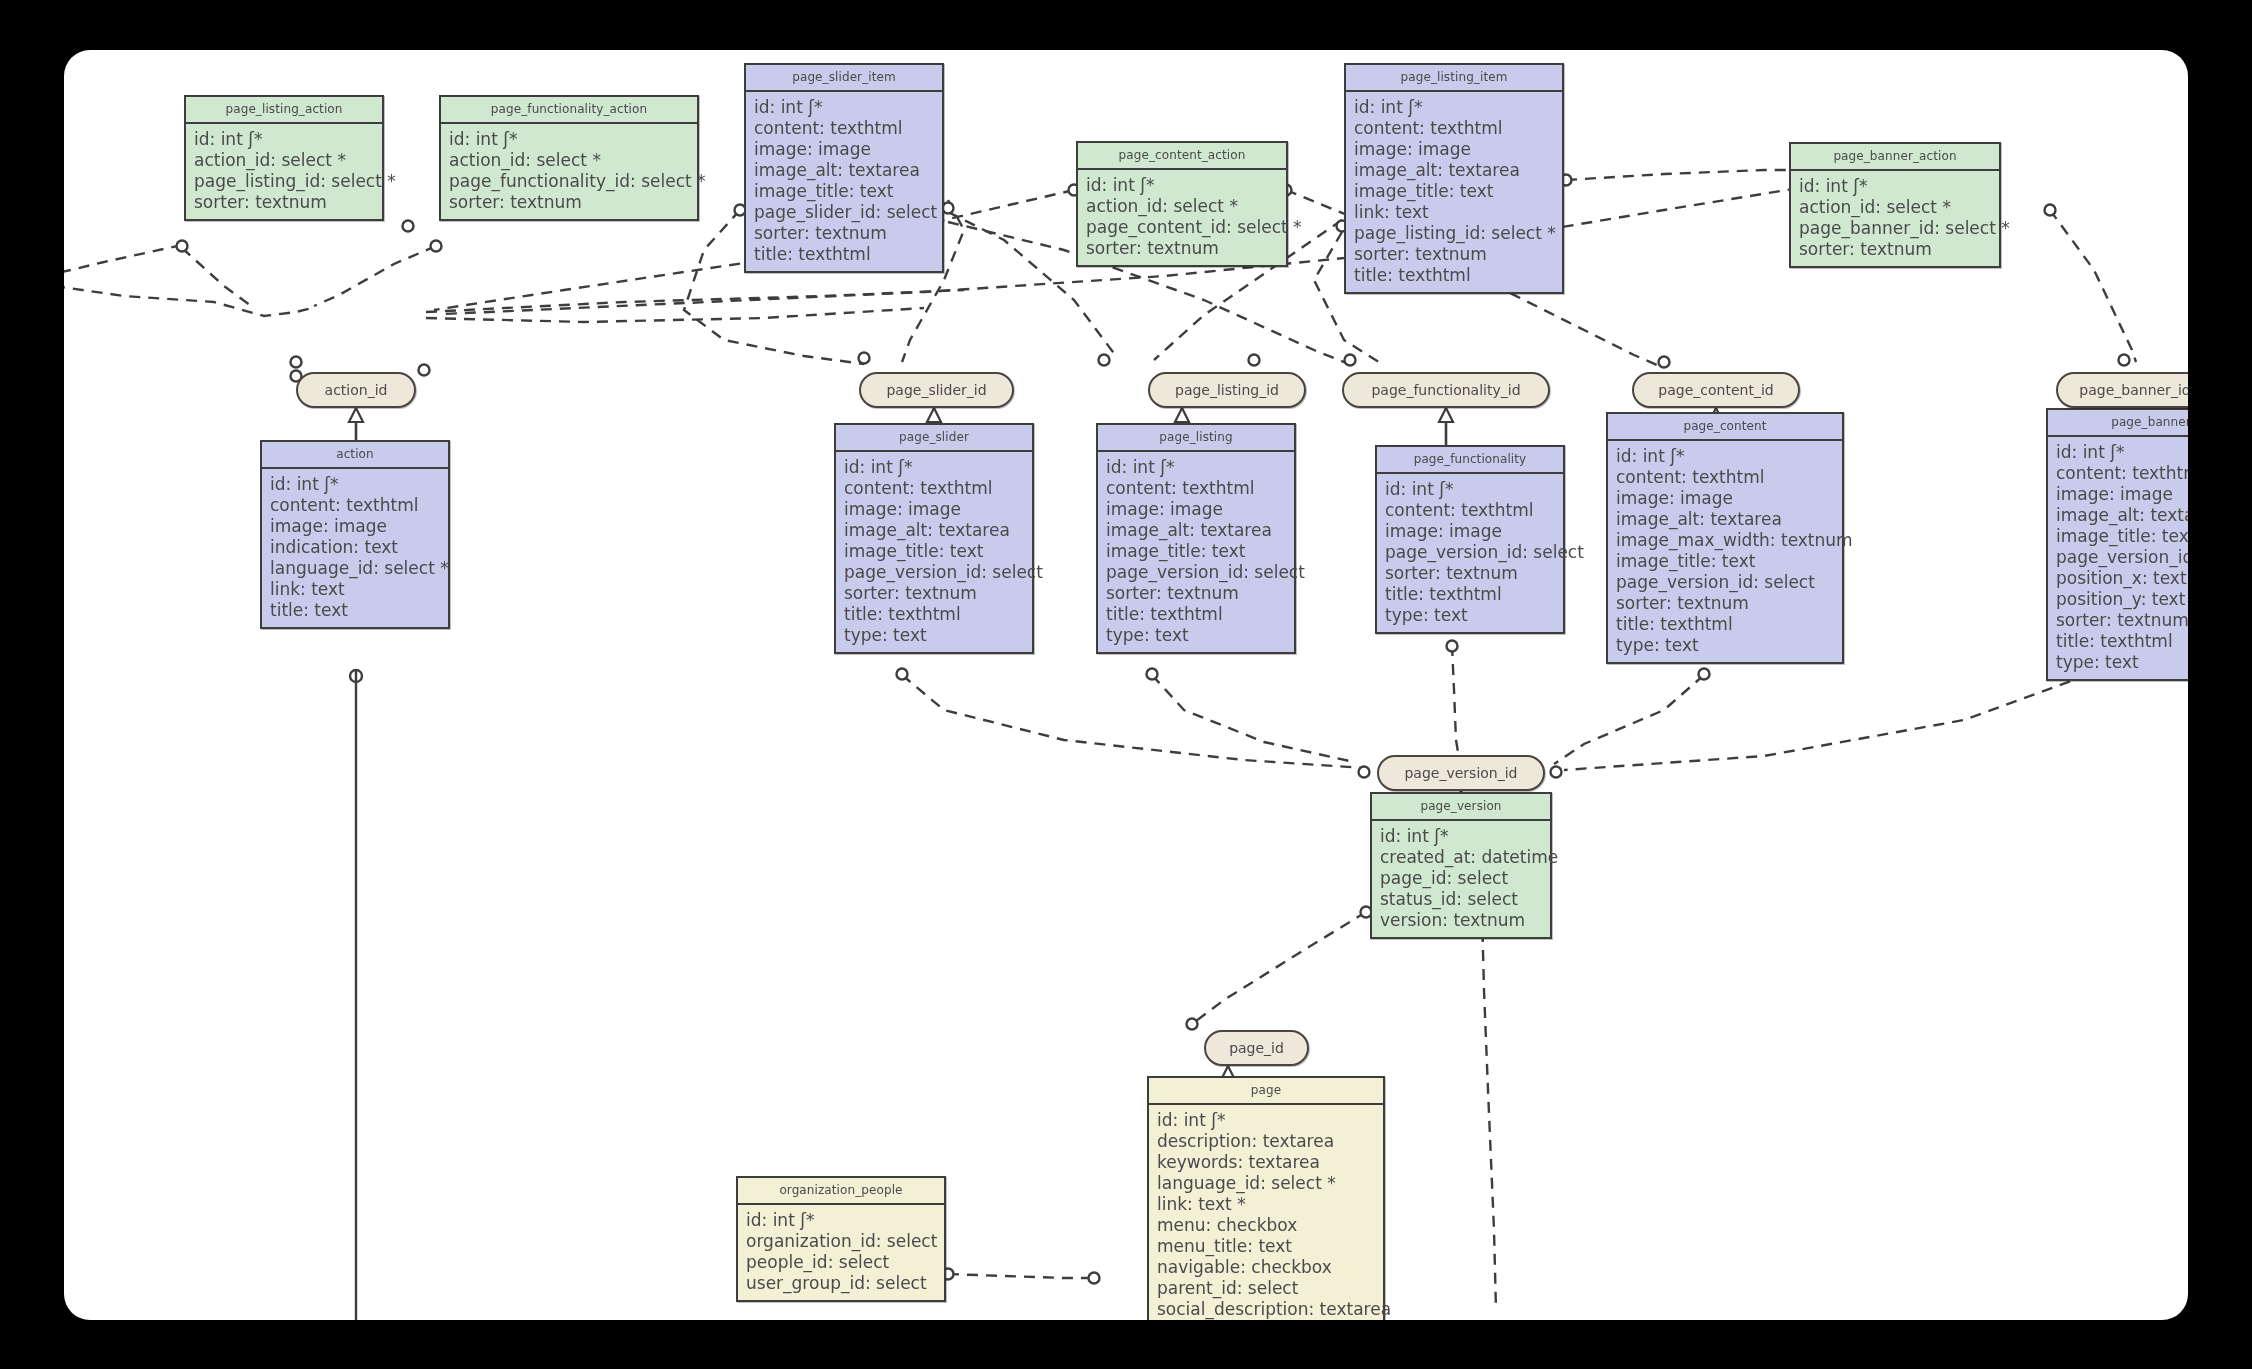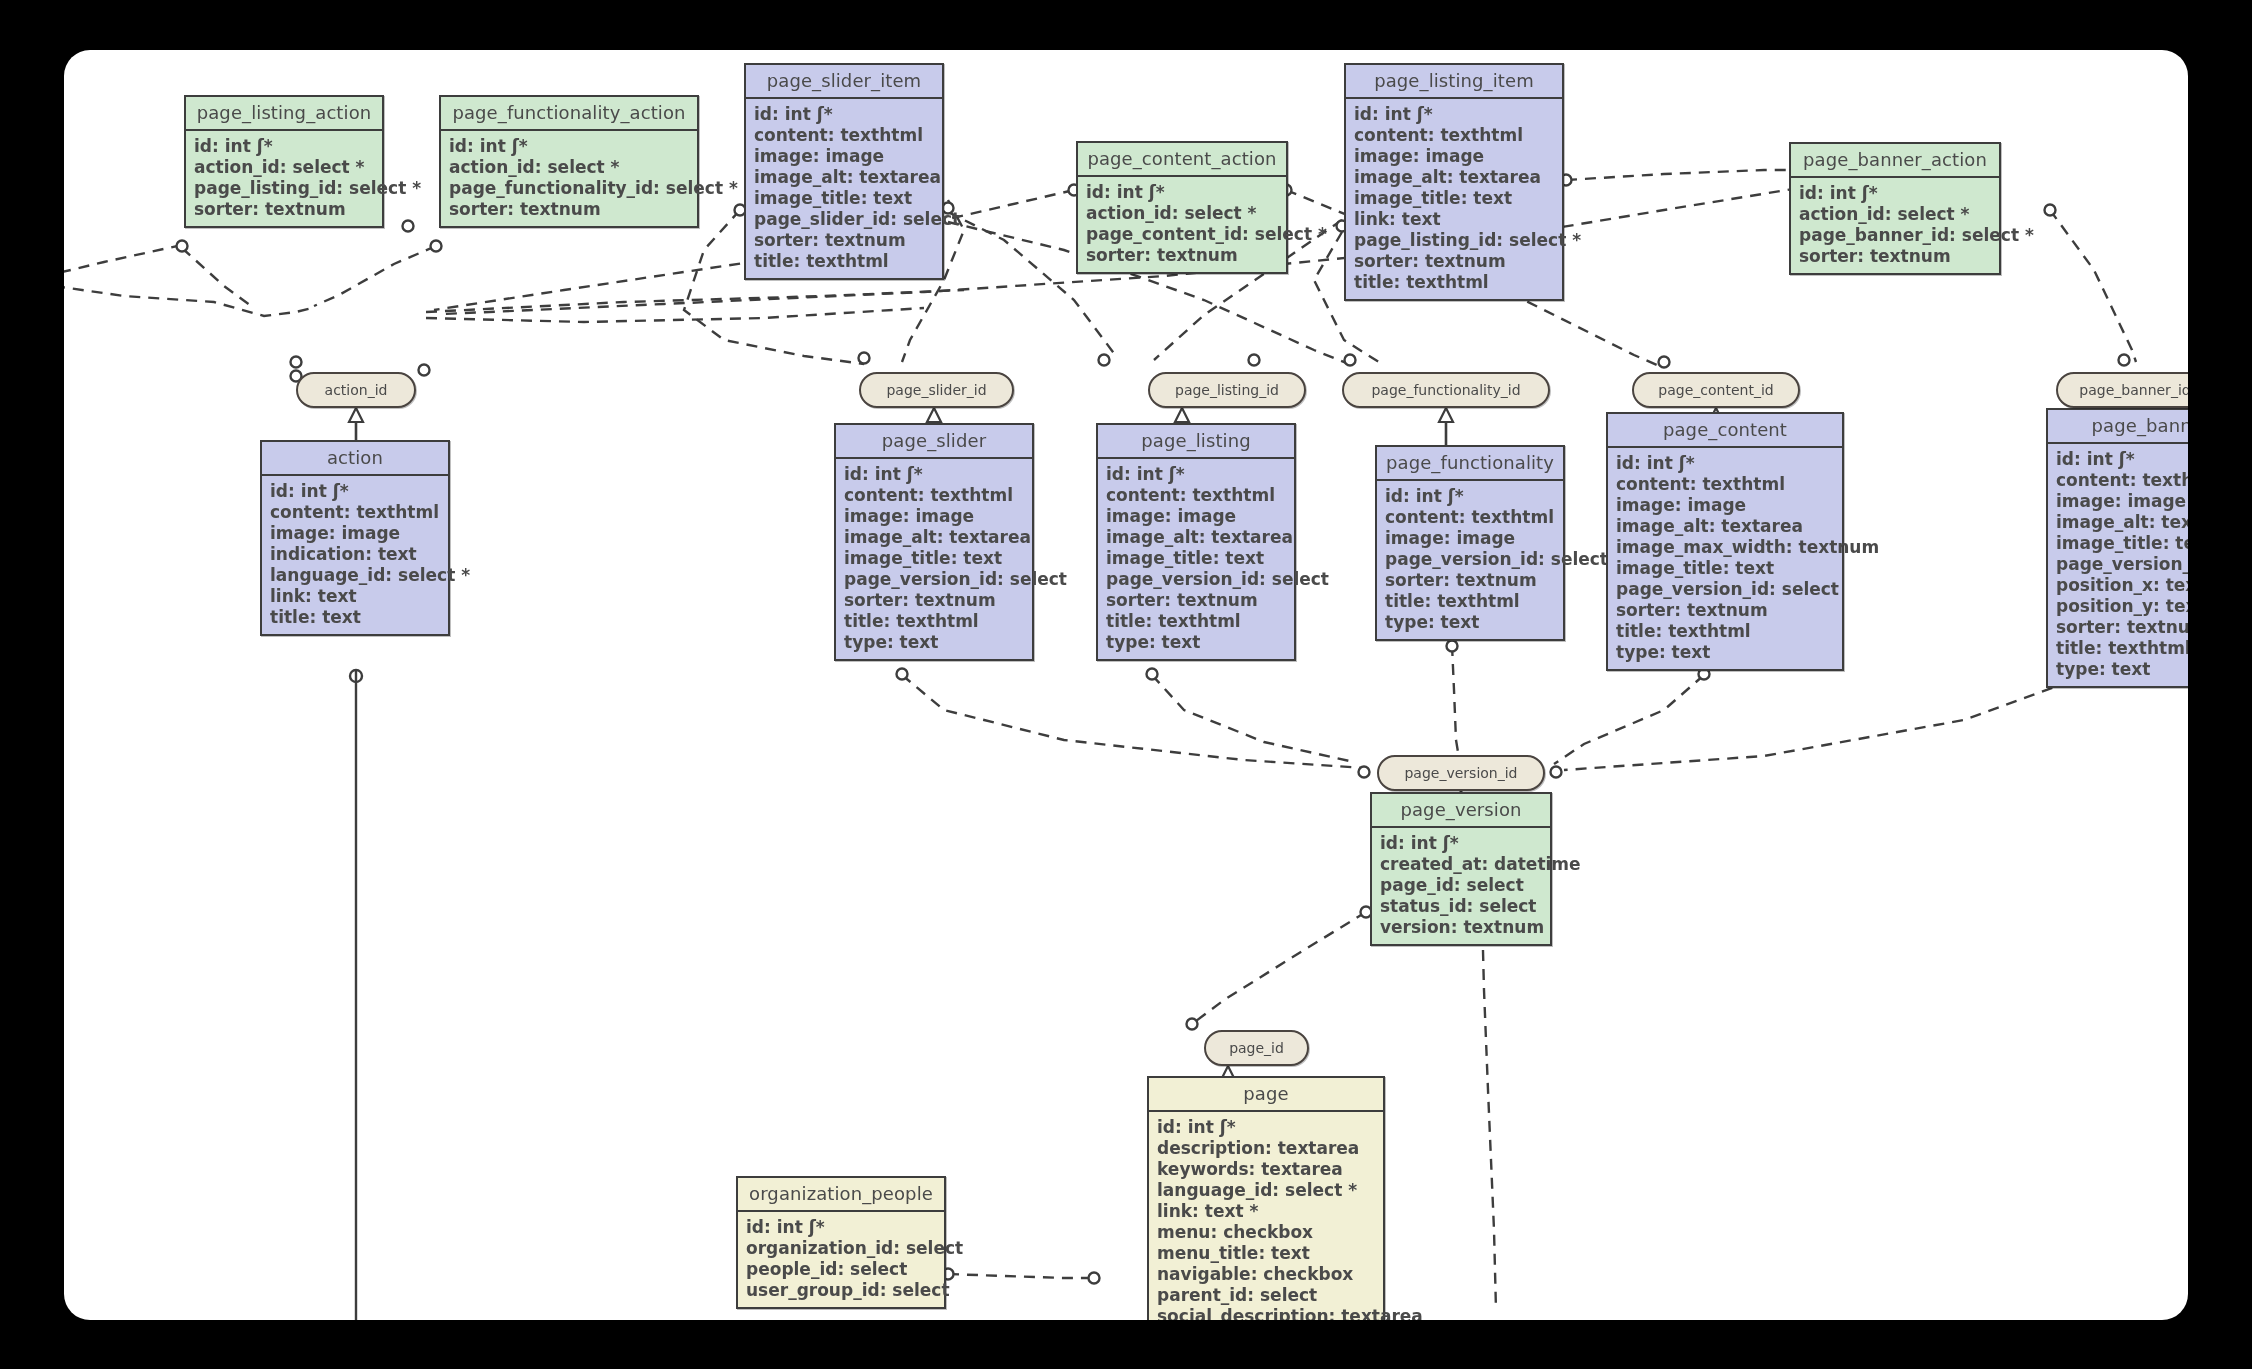--- a/index.html
+++ b/index.html
@@ -38,30 +38,29 @@
   
   .entity {
     position: absolute;
     box-sizing: border-box;
     border: 2px solid #3d3d3d;
     background: #ffffff;
     box-shadow: 1px 1px 0 rgba(0,0,0,0.25);
   }
   .entity .ent-title {
     text-align: center;
-    font-size: 18px;
+    font-size: 12px;
     color: #4a4a4a;
     padding: 5px 4px 6px 4px;
     border-bottom: 2px solid #3d3d3d;
     letter-spacing: 0.1px;
     white-space: nowrap;
   }
   .entity .ent-fields {
     padding: 5px 13px 6px 8px;
-    font-weight: bold;
   }
   .entity .ent-fields .fld {
     font-size: 17px;
     line-height: 21px;
     color: #4a4a4a;
     white-space: nowrap;
   }
 
   .blue   { background: #c8cbeb; }
   .blue .ent-title  { background: #c8cbeb; }

